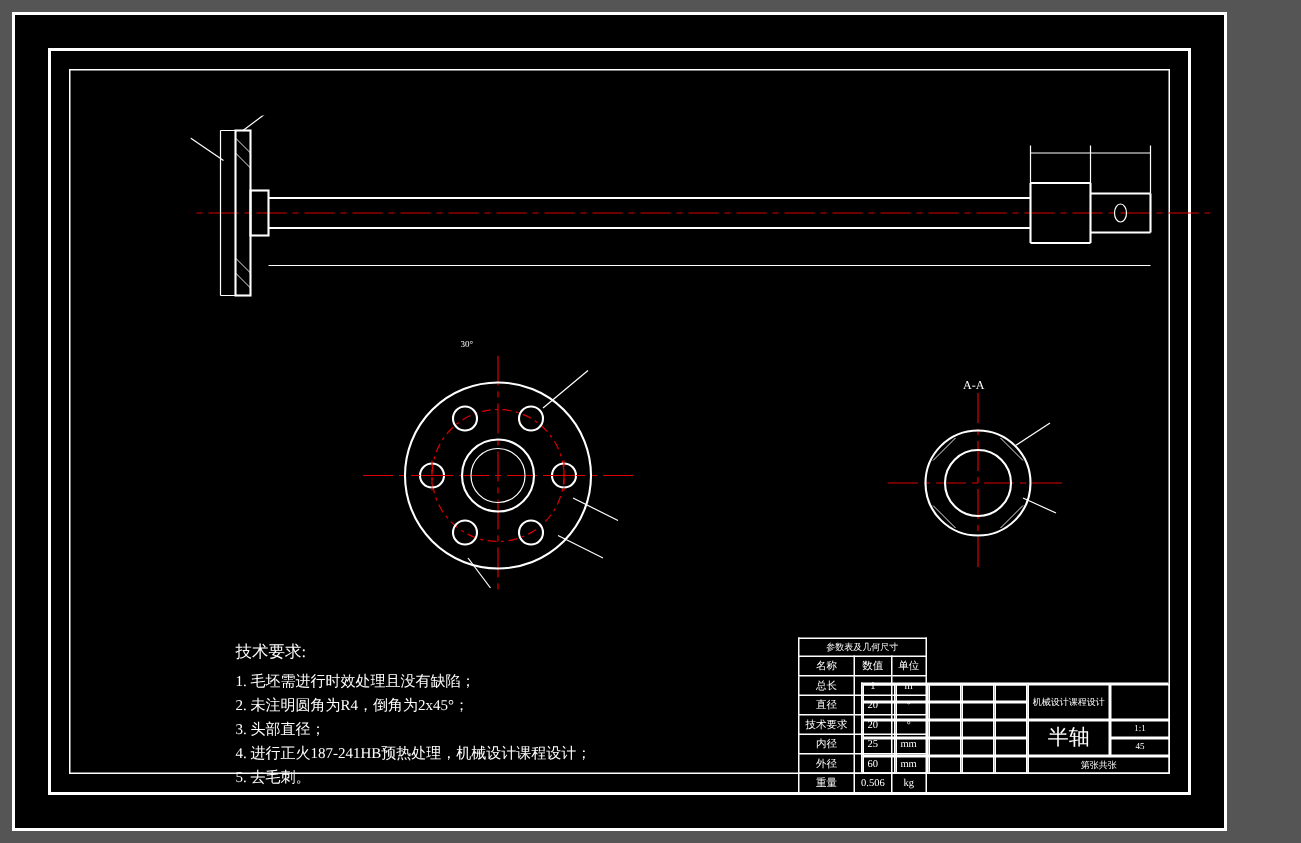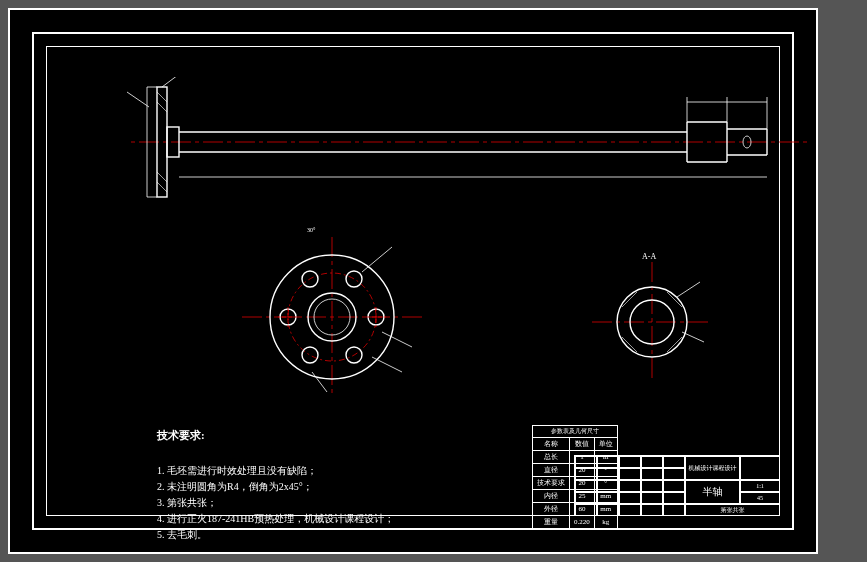--- a/index.html
+++ b/index.html
@@ -38,21 +38,21 @@
   .hatch { stroke: #fff; stroke-width: 0.6; }
 
   .notes {
     position: absolute;
     left: 110px;
     top: 380px;
     color: #fff;
     font-size: 11px;
     line-height: 16px;
   }
-  .notes .title { font-weight: bold; margin-bottom: 20px; }
+  .notes .title { font-weight: normal; margin-bottom: 4px; }
   .notes ol { list-style-position: inside; }
   .notes li { font-size: 10px; font-family: Liberation Serif, serif; }
 
   .param-table {
     position: absolute;
     left: 485px; top: 378px;
     border-collapse: collapse;
     color: #fff;
     font-size: 7px;
     padding-left: 12px;
@@ -176,21 +176,21 @@
         <line class="wht thin" x1="25" y1="-25" x2="48" y2="-40"></line>
         <line class="wht thin" x1="30" y1="10" x2="52" y2="20"></line>
       </svg>
       <span class="lab" style="left:595px; top:205px; font-size:8px">A-A</span>
 
       <div class="notes">
         <div class="title">技术要求:</div>
         <ol>
           <li>毛坯需进行时效处理且没有缺陷；</li>
           <li>未注明圆角为R4，倒角为2x45°；</li>
-          <li>第张共张；</li>
+          <li>头部直径；</li>
           <li>进行正火187-241HB预热处理，机械设计课程设计；</li>
           <li>去毛刺。</li>
         </ol>
       </div>
 
       <table class="param-table">
         <tbody>
             <tr class="param-head">
               <td colspan="3">参数表及几何尺寸</td>
             </tr>
@@ -219,21 +219,21 @@
               <td>25</td>
               <td>mm</td>
             </tr>
         <tr>
               <td>外径</td>
               <td>60</td>
               <td>mm</td>
             </tr>
         <tr>
               <td>重量</td>
-              <td>0.220</td>
+              <td>0.506</td>
               <td>kg</td>
             </tr>
       </tbody>
         </table>
 
       <div class="titleblock">
 
         <div class="tbcell" style="left:0;top:0;width:110px;height:12px"></div>
         <div class="tbcell" style="left:0;top:12px;width:110px;height:12px"></div>
         <div class="tbcell" style="left:0;top:24px;width:110px;height:12px"></div>
@@ -241,21 +241,21 @@
         <div class="tbcell" style="left:0;top:48px;width:110px;height:12px"></div>
 
         <div class="tbcell" style="left:0;top:0;width:22px;height:60px"></div>
         <div class="tbcell" style="left:22px;top:0;width:22px;height:60px"></div>
         <div class="tbcell" style="left:44px;top:0;width:22px;height:60px"></div>
         <div class="tbcell" style="left:66px;top:0;width:22px;height:60px"></div>
         <div class="tbcell" style="left:88px;top:0;width:22px;height:60px"></div>
 
         <div class="tbcell" style="left:110px;top:0;width:55px;height:24px">机械设计课程设计</div>
         <div class="tbcell" style="left:165px;top:0;width:40px;height:24px"></div>
-        <div class="tbcell" style="left:110px;top:24px;width:55px;height:24px; font-size:10px">半轴</div>
+        <div class="tbcell" style="left:110px;top:24px;width:55px;height:24px; font-size:14px">半轴</div>
         <div class="tbcell" style="left:165px;top:24px;width:40px;height:12px">1:1</div>
         <div class="tbcell" style="left:165px;top:36px;width:40px;height:12px">45</div>
         <div class="tbcell" style="left:110px;top:48px;width:95px;height:12px">第张共张</div>
       </div>
 
     </div>
   </div>
 </div>
 
 </body></html>

